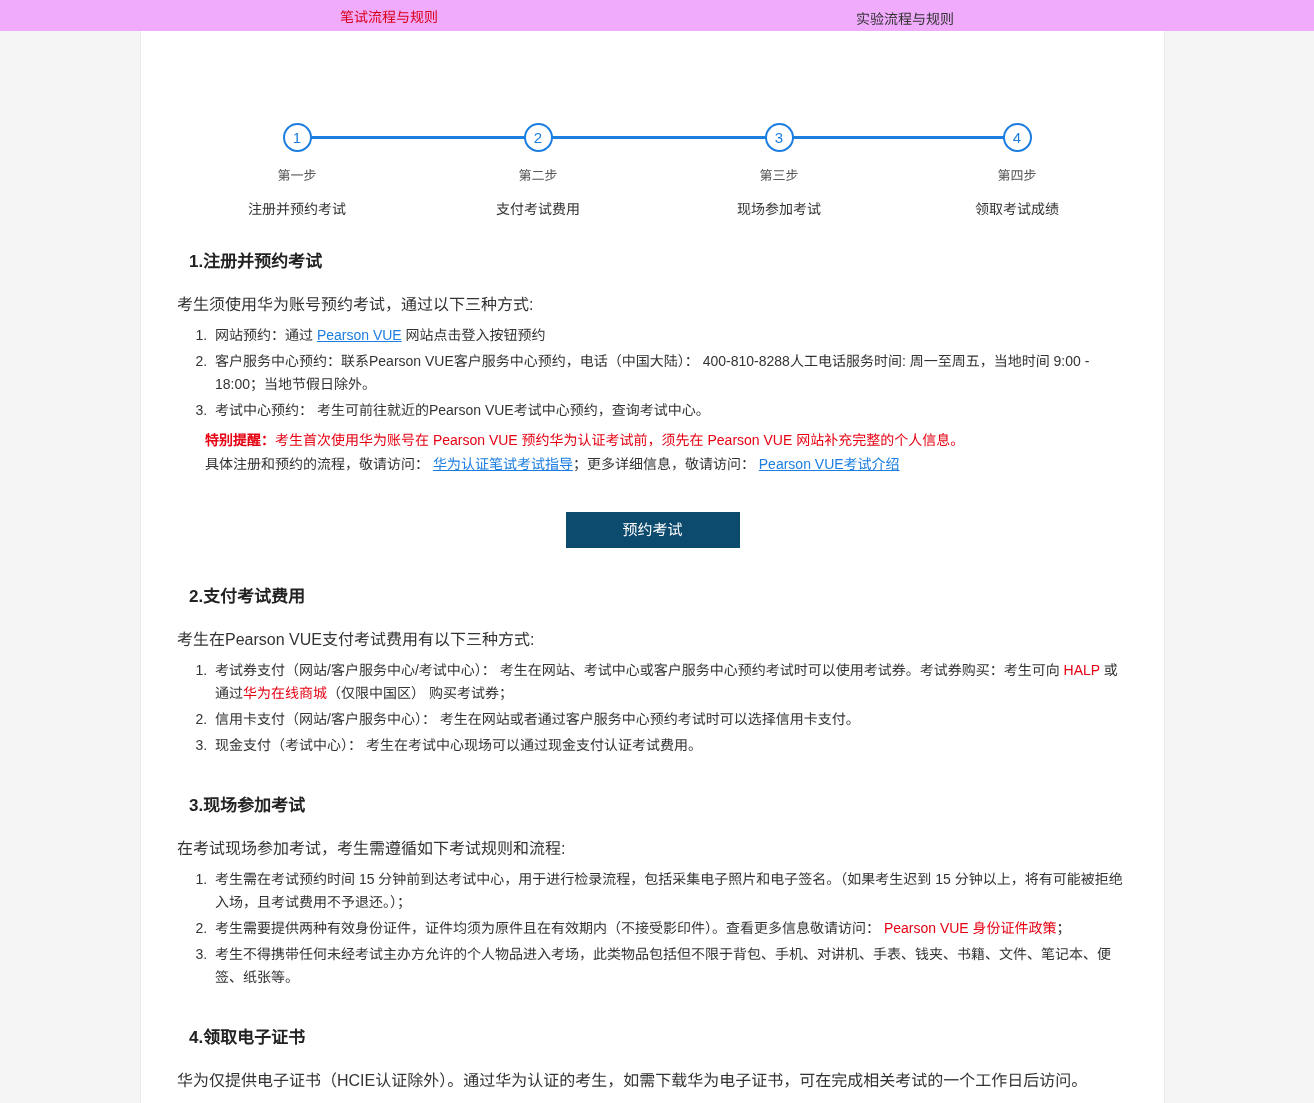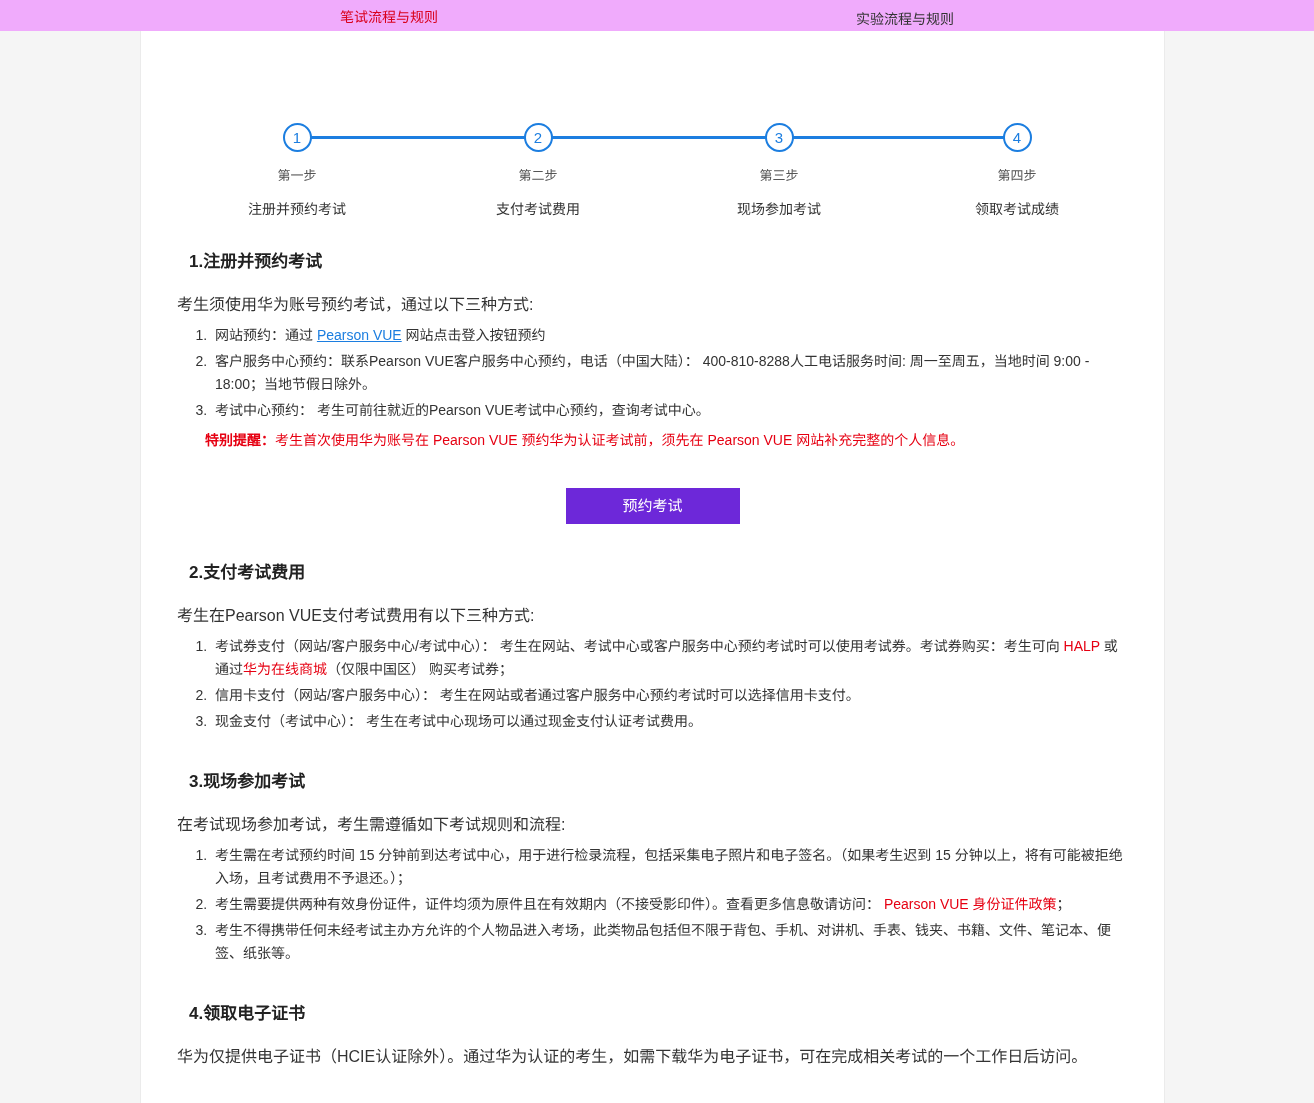--- a/index.html
+++ b/index.html
@@ -130,21 +130,21 @@
   a.link-red {
     color: #e60012;
     cursor: pointer;
   }
   .note-block { margin: 6px 0 0 28px; }
   .note-line { font-size: 14px; line-height: 24px; }
 
   .btn-wrap { text-align: center; margin: 36px 0 10px 0; }
   .btn {
     display: inline-block;
-    background: #6d28d9;
+    background: #0c4a6e;
     color: #ffffff;
     font-size: 15px;
     border: none;
     padding: 0 40px;
     height: 36px;
     line-height: 36px;
     cursor: pointer;
     min-width: 174px;
     font-family: inherit;
   }
@@ -197,20 +197,23 @@
         <li>
           <span>网站预约：通过 </span><a class="link">Pearson VUE</a><span> 网站点击登入按钮预约</span>
         </li>
         <li>客户服务中心预约：联系Pearson VUE客户服务中心预约，电话（中国大陆）： 400-810-8288人工电话服务时间: 周一至周五，当地时间 9:00 - 18:00；当地节假日除外。</li>
         <li>考试中心预约： 考生可前往就近的Pearson VUE考试中心预约，查询考试中心。</li>
       </ol>
       <div class="note-block">
         <div class="note-line">
           <span class="red-strong">特别提醒：</span><span class="red">考生首次使用华为账号在 Pearson VUE 预约华为认证考试前，须先在 Pearson VUE 网站补充完整的个人信息。</span>
         </div>
+        <div class="note-line">
+          <span>具体注册和预约的流程，敬请访问： </span><a class="link">华为认证笔试考试指导</a><span>；更多详细信息，敬请访问： </span><a class="link">Pearson VUE考试介绍</a>
+        </div>
       </div>
       <div class="btn-wrap">
         <button class="btn">预约考试</button>
       </div>
 
       <h2 class="section-title">2.支付考试费用</h2>
       <p class="lead">考生在Pearson VUE支付考试费用有以下三种方式:</p>
       <ol class="list">
         <li>
           <span>考试券支付（网站/客户服务中心/考试中心）： 考生在网站、考试中心或客户服务中心预约考试时可以使用考试券。考试券购买：考生可向 </span><a class="link-red">HALP</a><span> 或通过</span><a class="link-red">华为在线商城</a><span>（仅限中国区） 购买考试券；</span>

